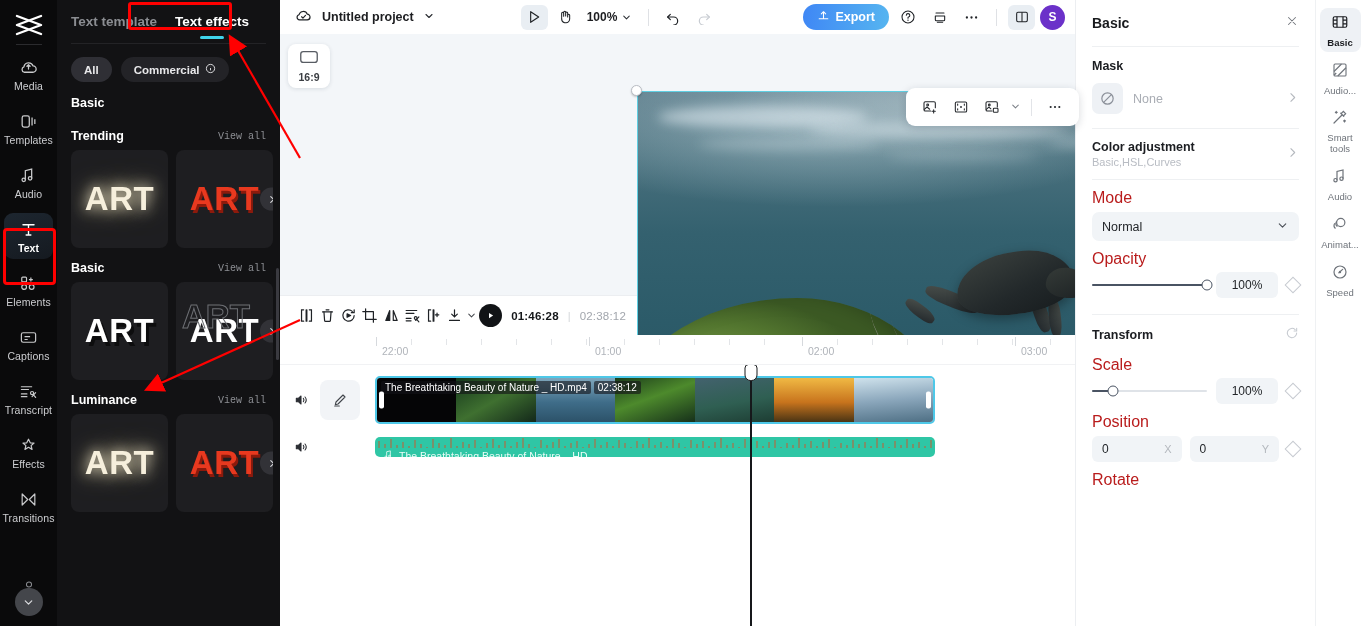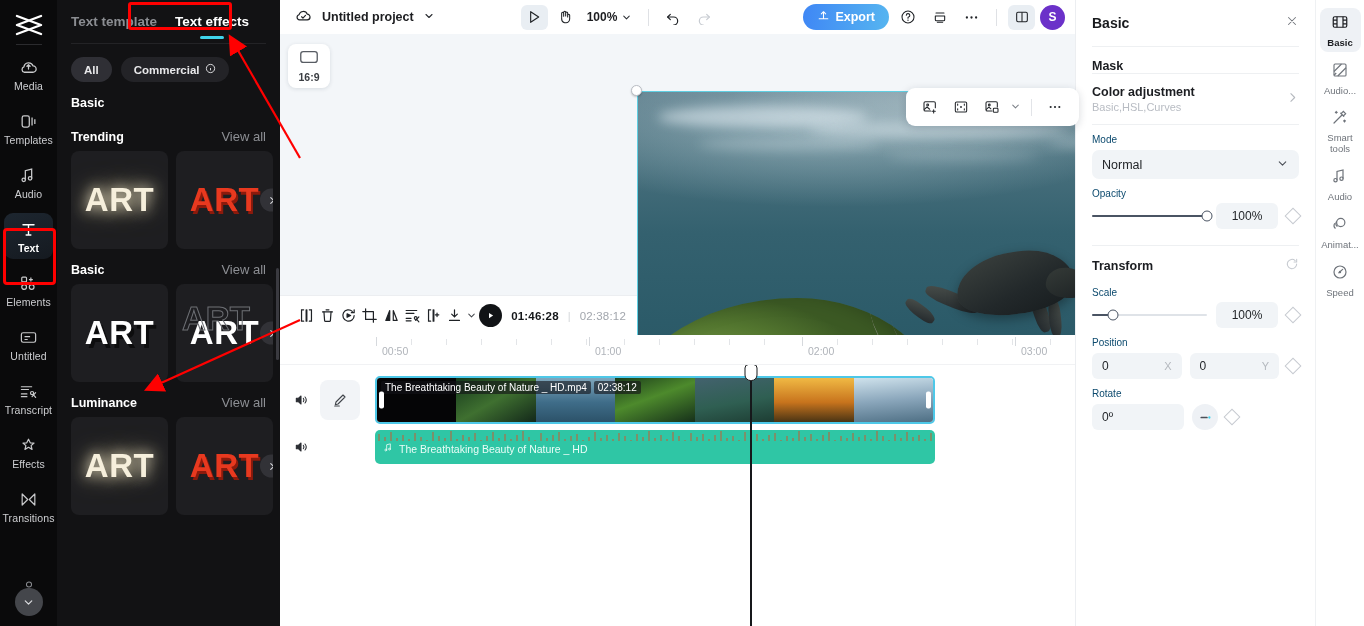--- a/index.html
+++ b/index.html
@@ -62,21 +62,21 @@
   .panel-sep { height:1px; background:#232326; margin: 5px 14px 0; }
   .chips { display:flex; gap:9px; padding: 13px 14px 0; }
   .chip {
     background:#232327; color:#e8e8ea; font-size:11.5px; font-weight:700;
     border-radius: 15px; padding: 6px 13px; display:flex; align-items:center; gap:5px; cursor:pointer;
   }
   .chip.sel { background:#2f2f35; }
   .sec-title { color:#ffffff; font-size:12.5px; font-weight:700; padding: 14px 14px 6px; }
   .sec-head { display:flex; align-items:center; justify-content:space-between; padding: 13px 14px 7px; }
   .sec-head .h { color:#fff; font-size:12.5px; font-weight:700; }
-  .sec-head .v { color:#8d8f94; font-size:13px; cursor:pointer; }
+  .sec-head .v { color:#8d8f94; font-size:10px; cursor:pointer;font-family:Liberation Mono, monospace; }
   .btn-big {
     margin: 0 14px 8px; height: 37px; border-radius: 7px; background:#232327;
     display:flex; align-items:center; justify-content:center;
     color:#fff; font-size:18px; font-weight:800; cursor:pointer;
   }
   .btn-small {
     margin: 0 14px 8px; height: 33px; border-radius: 7px; background:#1d1d21;
     display:flex; align-items:center; justify-content:center;
     color:#e9e9ec; font-size:12.5px; cursor:pointer;
   }
@@ -258,40 +258,40 @@
     border:2px solid #4ec8e8; display:flex;
   }
   .thumb { height:100%; flex:1 1 0; }
   .clip-title {
     position:absolute; left:4px; top:3px; display:flex; gap:3px; align-items:center; z-index:4;
   }
   .clip-title .t1 { background:rgba(20,20,24,.62); color:#fff; font-size:10px; padding:1px 4px; border-radius:2px; white-space:nowrap;}
   .clip-title .t2 { background:rgba(20,20,24,.62); color:#fff; font-size:10px; padding:1px 4px; border-radius:2px; }
   .grip { position:absolute; top:50%; transform:translateY(-50%); width:5px; height:17px; background:#fff; border-radius:2px; z-index:5;}
   .clip-audio {
-    position:absolute; left:95px; height:34px; border-radius:5px; background:#2fc6a5; overflow:hidden;
+    position:absolute; left:95px; height:20px; border-radius:5px; background:#2fc6a5; overflow:hidden;
   }
   .wave { position:absolute; left:0; right:0; top:0; height:13px; opacity:.85;}
   .aud-label { position:absolute; left:8px; top:12px; color:#eafdf7; font-size:10.5px; display:flex; align-items:center; gap:5px;}
   .playhead { position:absolute; top:0; bottom:0; width:1.5px; background:#16181b; z-index:20; }
   .playhead-knob {
     position:absolute; top:-1px; left:50%; transform:translateX(-50%);
     width:13px; height:17px; border-radius:4px 4px 6px 6px; background:#fff; border:1.6px solid #16181b;
   }
 
   
   .props {
     width: 240px; flex:0 0 240px; height:626px; background:#ffffff;
     border-left:1px solid #eceef1; padding: 0 16px; overflow:hidden; position:relative;
   }
   .props-head { display:flex; align-items:center; justify-content:space-between; height:46px; }
   .props-title { font-size:14px; font-weight:700; color:#181a1d; }
   .hr { height:1px; background:#eef0f2; }
   .grp-label { font-size:12.5px; font-weight:700; color:#1b1d21; }
-  .sub-label { font-size:10px; color:#0c4a6e; }
+  .sub-label { font-size:16px; color:#b91c1c; }
   .row { display:flex; align-items:center; }
   .mask-row { display:flex; align-items:center; gap:10px; padding: 10px 0 14px; cursor:pointer;}
   .mask-ico { width:31px; height:31px; border-radius:7px; background:#eef1f5; display:flex; align-items:center; justify-content:center; color:#8b9099; }
   .mask-txt { font-size:12.5px; color:#a9adb4; flex:1; }
   .chev { color:#b4b8be; font-size:13px; }
   .ca-row { padding: 11px 0 11px; cursor:pointer; }
   .ca-sub { font-size:11px; color:#b8bcc3; margin-top:2px; }
   .blend-head { display:flex; align-items:center; justify-content:space-between; padding: 11px 0 3px; }
   .reset-ico { color:#c6cad0; cursor:pointer; }
   .select {
@@ -394,21 +394,21 @@
       <span class="rl">Elements</span>
     </div>
 
     <div class="rail-item">
       <span class="ri">
         <svg width="19" height="19" viewBox="0 0 24 24" fill="none" stroke="currentColor" stroke-width="1.5">
             <rect x="3" y="6" width="18" height="12" rx="2.2"></rect>
             <path d="M7 11h7M7 14.5h4"></path>
           </svg>
       </span>
-      <span class="rl">Untitled</span>
+      <span class="rl">Captions</span>
     </div>
 
     <div class="rail-item">
       <span class="ri">
         <svg width="19" height="19" viewBox="0 0 24 24" fill="none" stroke="currentColor" stroke-width="1.5" stroke-linecap="round">
             <path d="M3 6h13M3 9.5h9M3 15h7M3 18.5h7"></path>
             <circle cx="16.5" cy="14" r="2"></circle>
             <path d="M18 16l3 3.5M21 13.5l-4.5 5"></path>
           </svg>
       </span>
@@ -815,21 +815,21 @@
           <svg width="16" height="16" viewBox="0 0 24 24" fill="none" stroke="#1f2226" stroke-width="1.7" stroke-linecap="round" stroke-linejoin="round">
               <rect x="3" y="4.5" width="18" height="11" rx="2"></rect>
               <path d="M9 19l3-3 3 3z" fill="#1f2226"></path>
             </svg>
         </div>
       </div>
     </div>
 
     <div class="ruler">
       <div class="tick major" style="left:96px"></div>
-      <div class="rlabel" style="left:102px">00:50</div>
+      <div class="rlabel" style="left:102px">22:00</div>
       <div class="tick" style="left:131px"></div>
         <div class="tick" style="left:166px"></div>
       <div class="tick" style="left:201px"></div>
         <div class="tick" style="left:236px"></div>
       <div class="tick" style="left:271px"></div>
         <div class="tick" style="left:306px"></div>
       <div class="tick major" style="left:309px"></div>
       <div class="rlabel" style="left:315px">01:00</div>
       <div class="tick" style="left:344px"></div>
         <div class="tick" style="left:379px"></div>
@@ -922,20 +922,34 @@
       <span>
         <svg width="14" height="14" viewBox="0 0 24 24" fill="none" stroke="#75797f" stroke-width="1.8" stroke-linecap="round">
             <path d="M6 6l12 12M18 6L6 18"></path>
           </svg>
       </span>
     </div>
     <div class="hr"></div>
 
     <div style="padding-top:12px">
       <div class="grp-label">Mask</div>
+      <div class="mask-row">
+        <span class="mask-ico">
+          <svg width="17" height="17" viewBox="0 0 24 24" fill="none" stroke="currentColor" stroke-width="1.7">
+              <circle cx="12" cy="12" r="8"></circle>
+              <path d="M6.5 17.5l11-11"></path>
+            </svg>
+        </span>
+        <span class="mask-txt">None</span>
+        <span class="chev">
+          <svg width="13" height="13" viewBox="0 0 24 24" fill="none" stroke="currentColor" stroke-width="2" stroke-linecap="round" stroke-linejoin="round">
+              <path d="M9 5l7 7-7 7"></path>
+            </svg>
+        </span>
+      </div>
     </div>
     <div class="hr"></div>
 
     <div class="ca-row row">
       <div style="flex:1">
         <div class="grp-label">Color adjustment</div>
         <div class="ca-sub">Basic,HSL,Curves</div>
       </div>
       <span class="chev">
         <svg width="13" height="13" viewBox="0 0 24 24" fill="none" stroke="currentColor" stroke-width="2" stroke-linecap="round" stroke-linejoin="round">
@@ -994,30 +1008,20 @@
         <span class="ax">X</span>
       </span>
       <span class="posbox">
         <span>0</span>
         <span class="ax">Y</span>
       </span>
       <span class="diamond"></span>
     </div>
 
     <div class="sub-label lbl-mt">Rotate</div>
-    <div class="rot-row">
-      <span class="rotbox">0º</span>
-      <span class="rotdial">
-        <svg width="17" height="17" viewBox="0 0 24 24">
-            <line x1="6" y1="12" x2="14" y2="12" stroke="#4b5058" stroke-width="2.4" stroke-linecap="round"></line>
-            <circle cx="17.5" cy="12" r="1.6" fill="#3fd3eb"></circle>
-          </svg>
-      </span>
-      <span class="diamond"></span>
-    </div>
   </div>
 
   <div class="rrail">
     <div class="rr-item active">
       <span>
         <svg width="18" height="18" viewBox="0 0 24 24" fill="none" stroke="currentColor" stroke-width="1.6">
             <rect x="3" y="5" width="18" height="14" rx="2"></rect>
             <path d="M8 5v14M16 5v14"></path>
             <path d="M3 9.5h5M3 14.5h5M16 9.5h5M16 14.5h5"></path>
           </svg>

